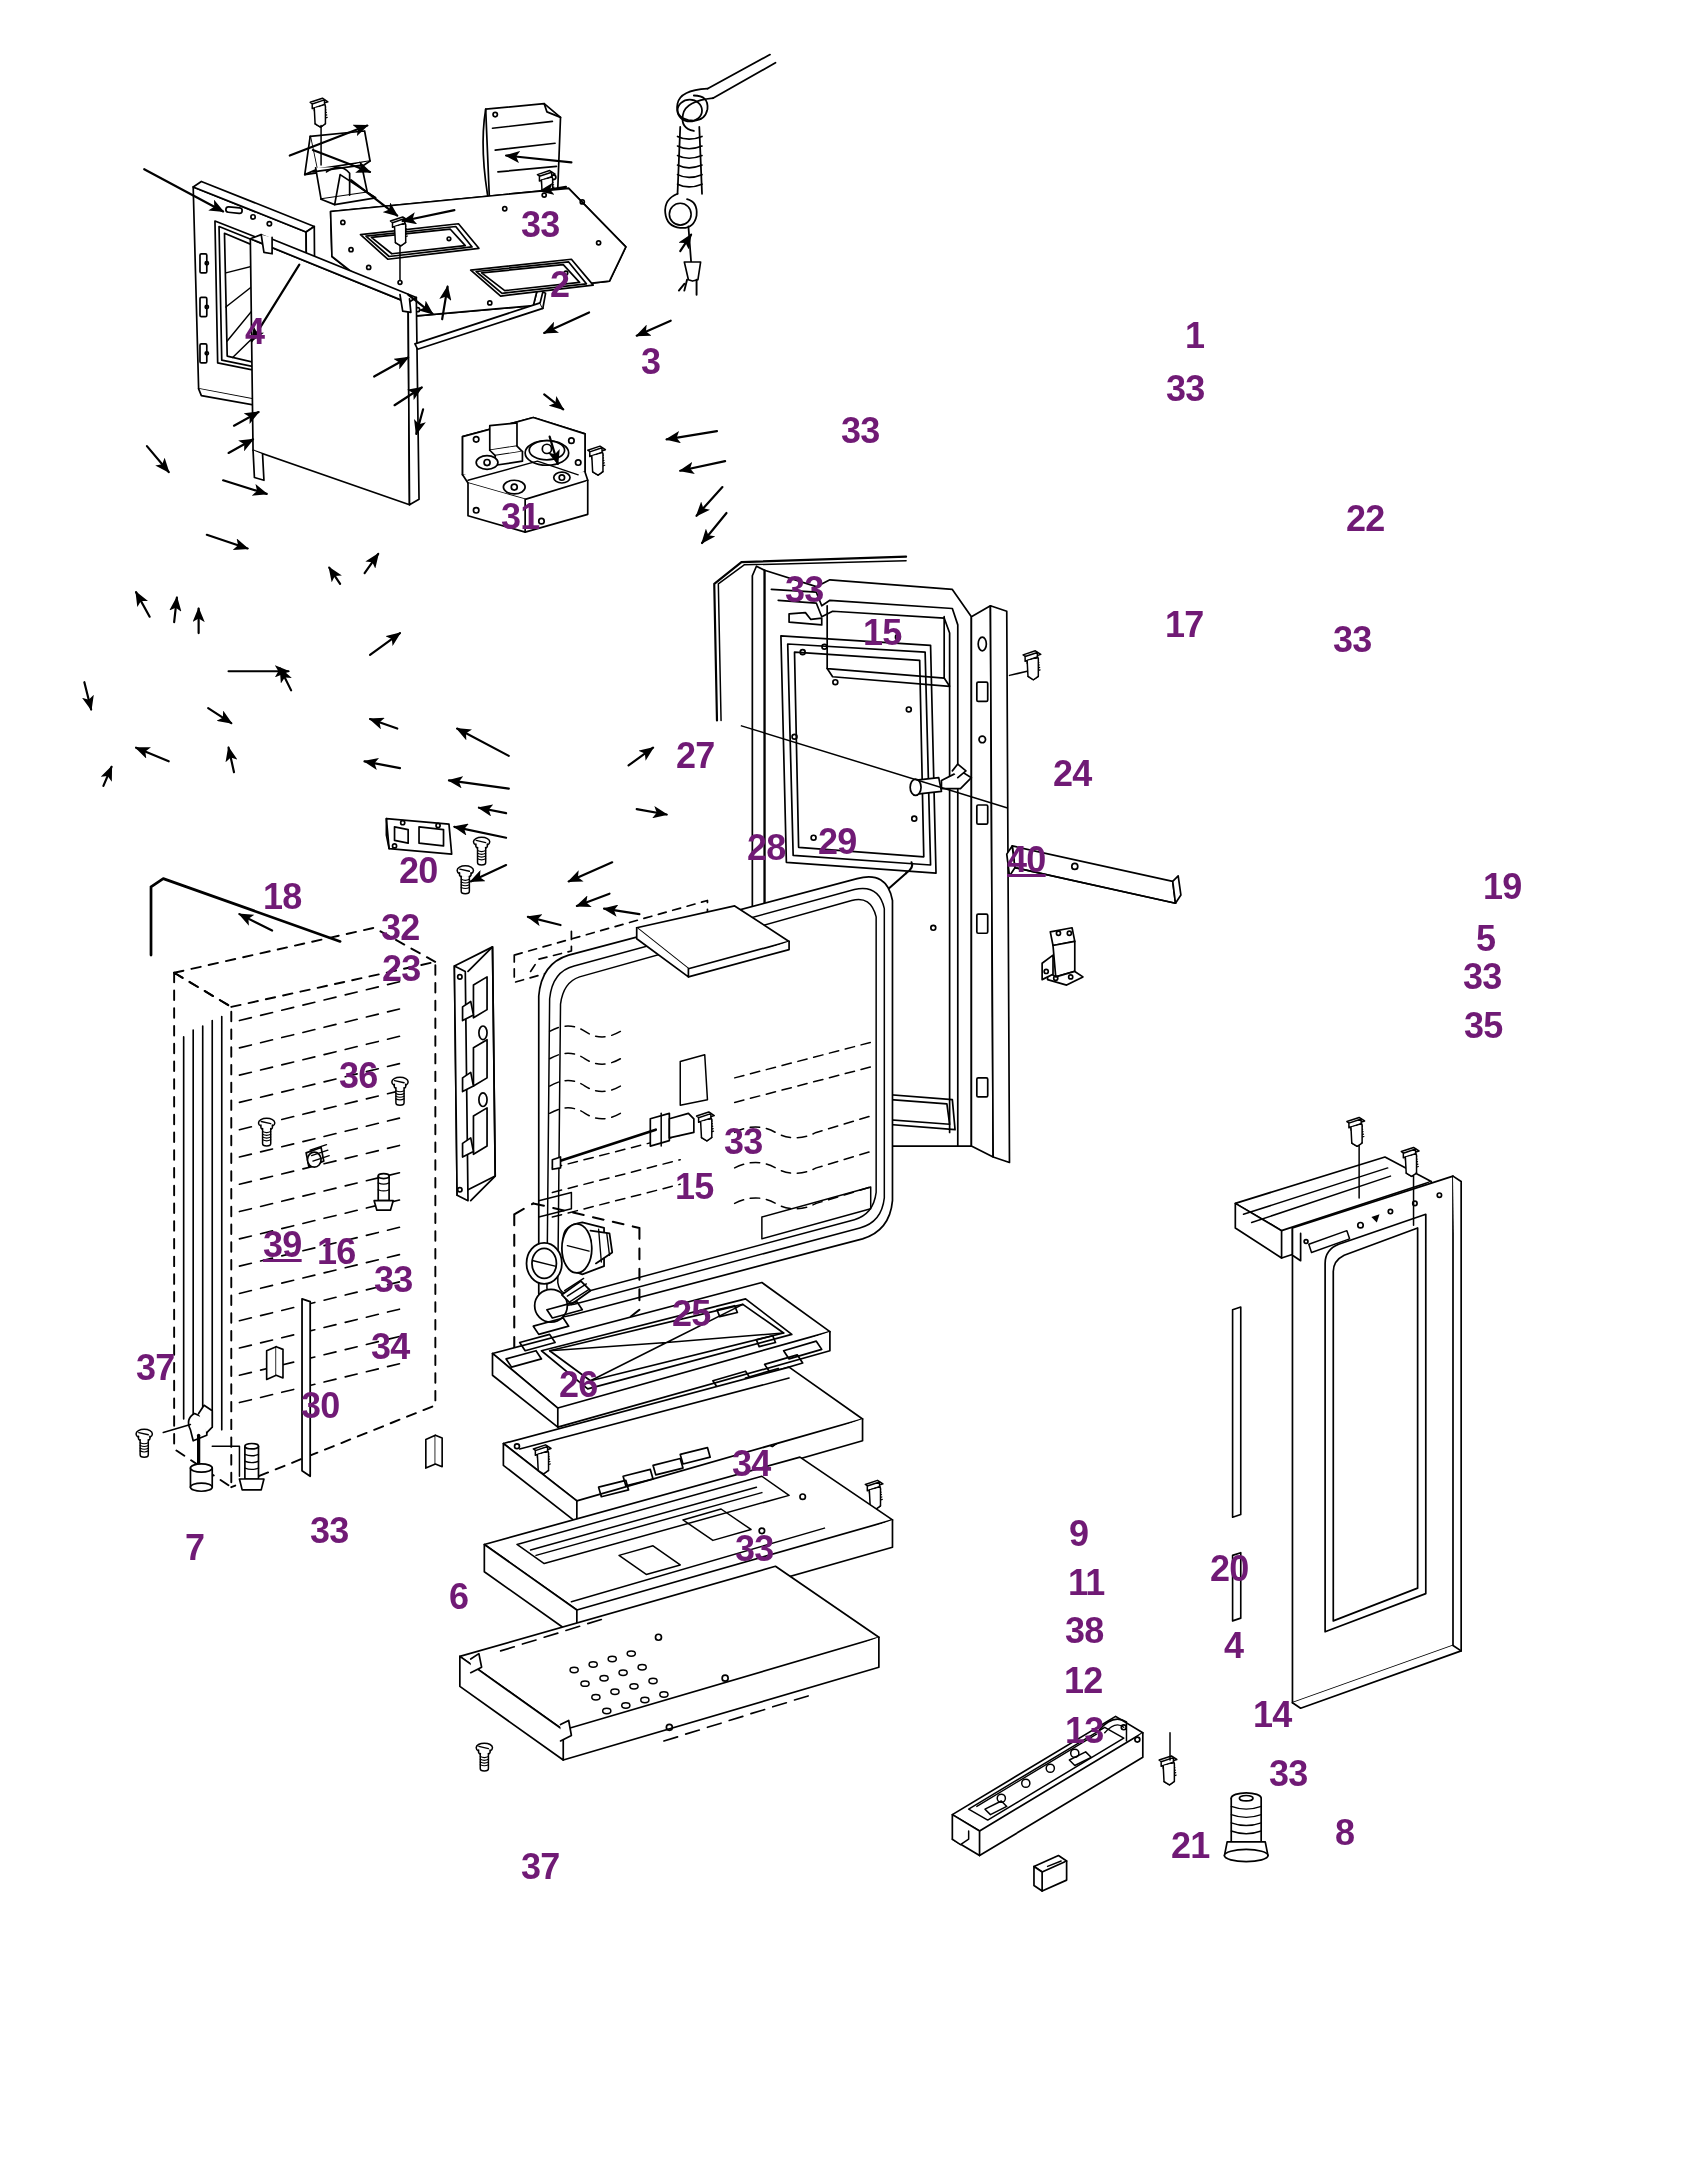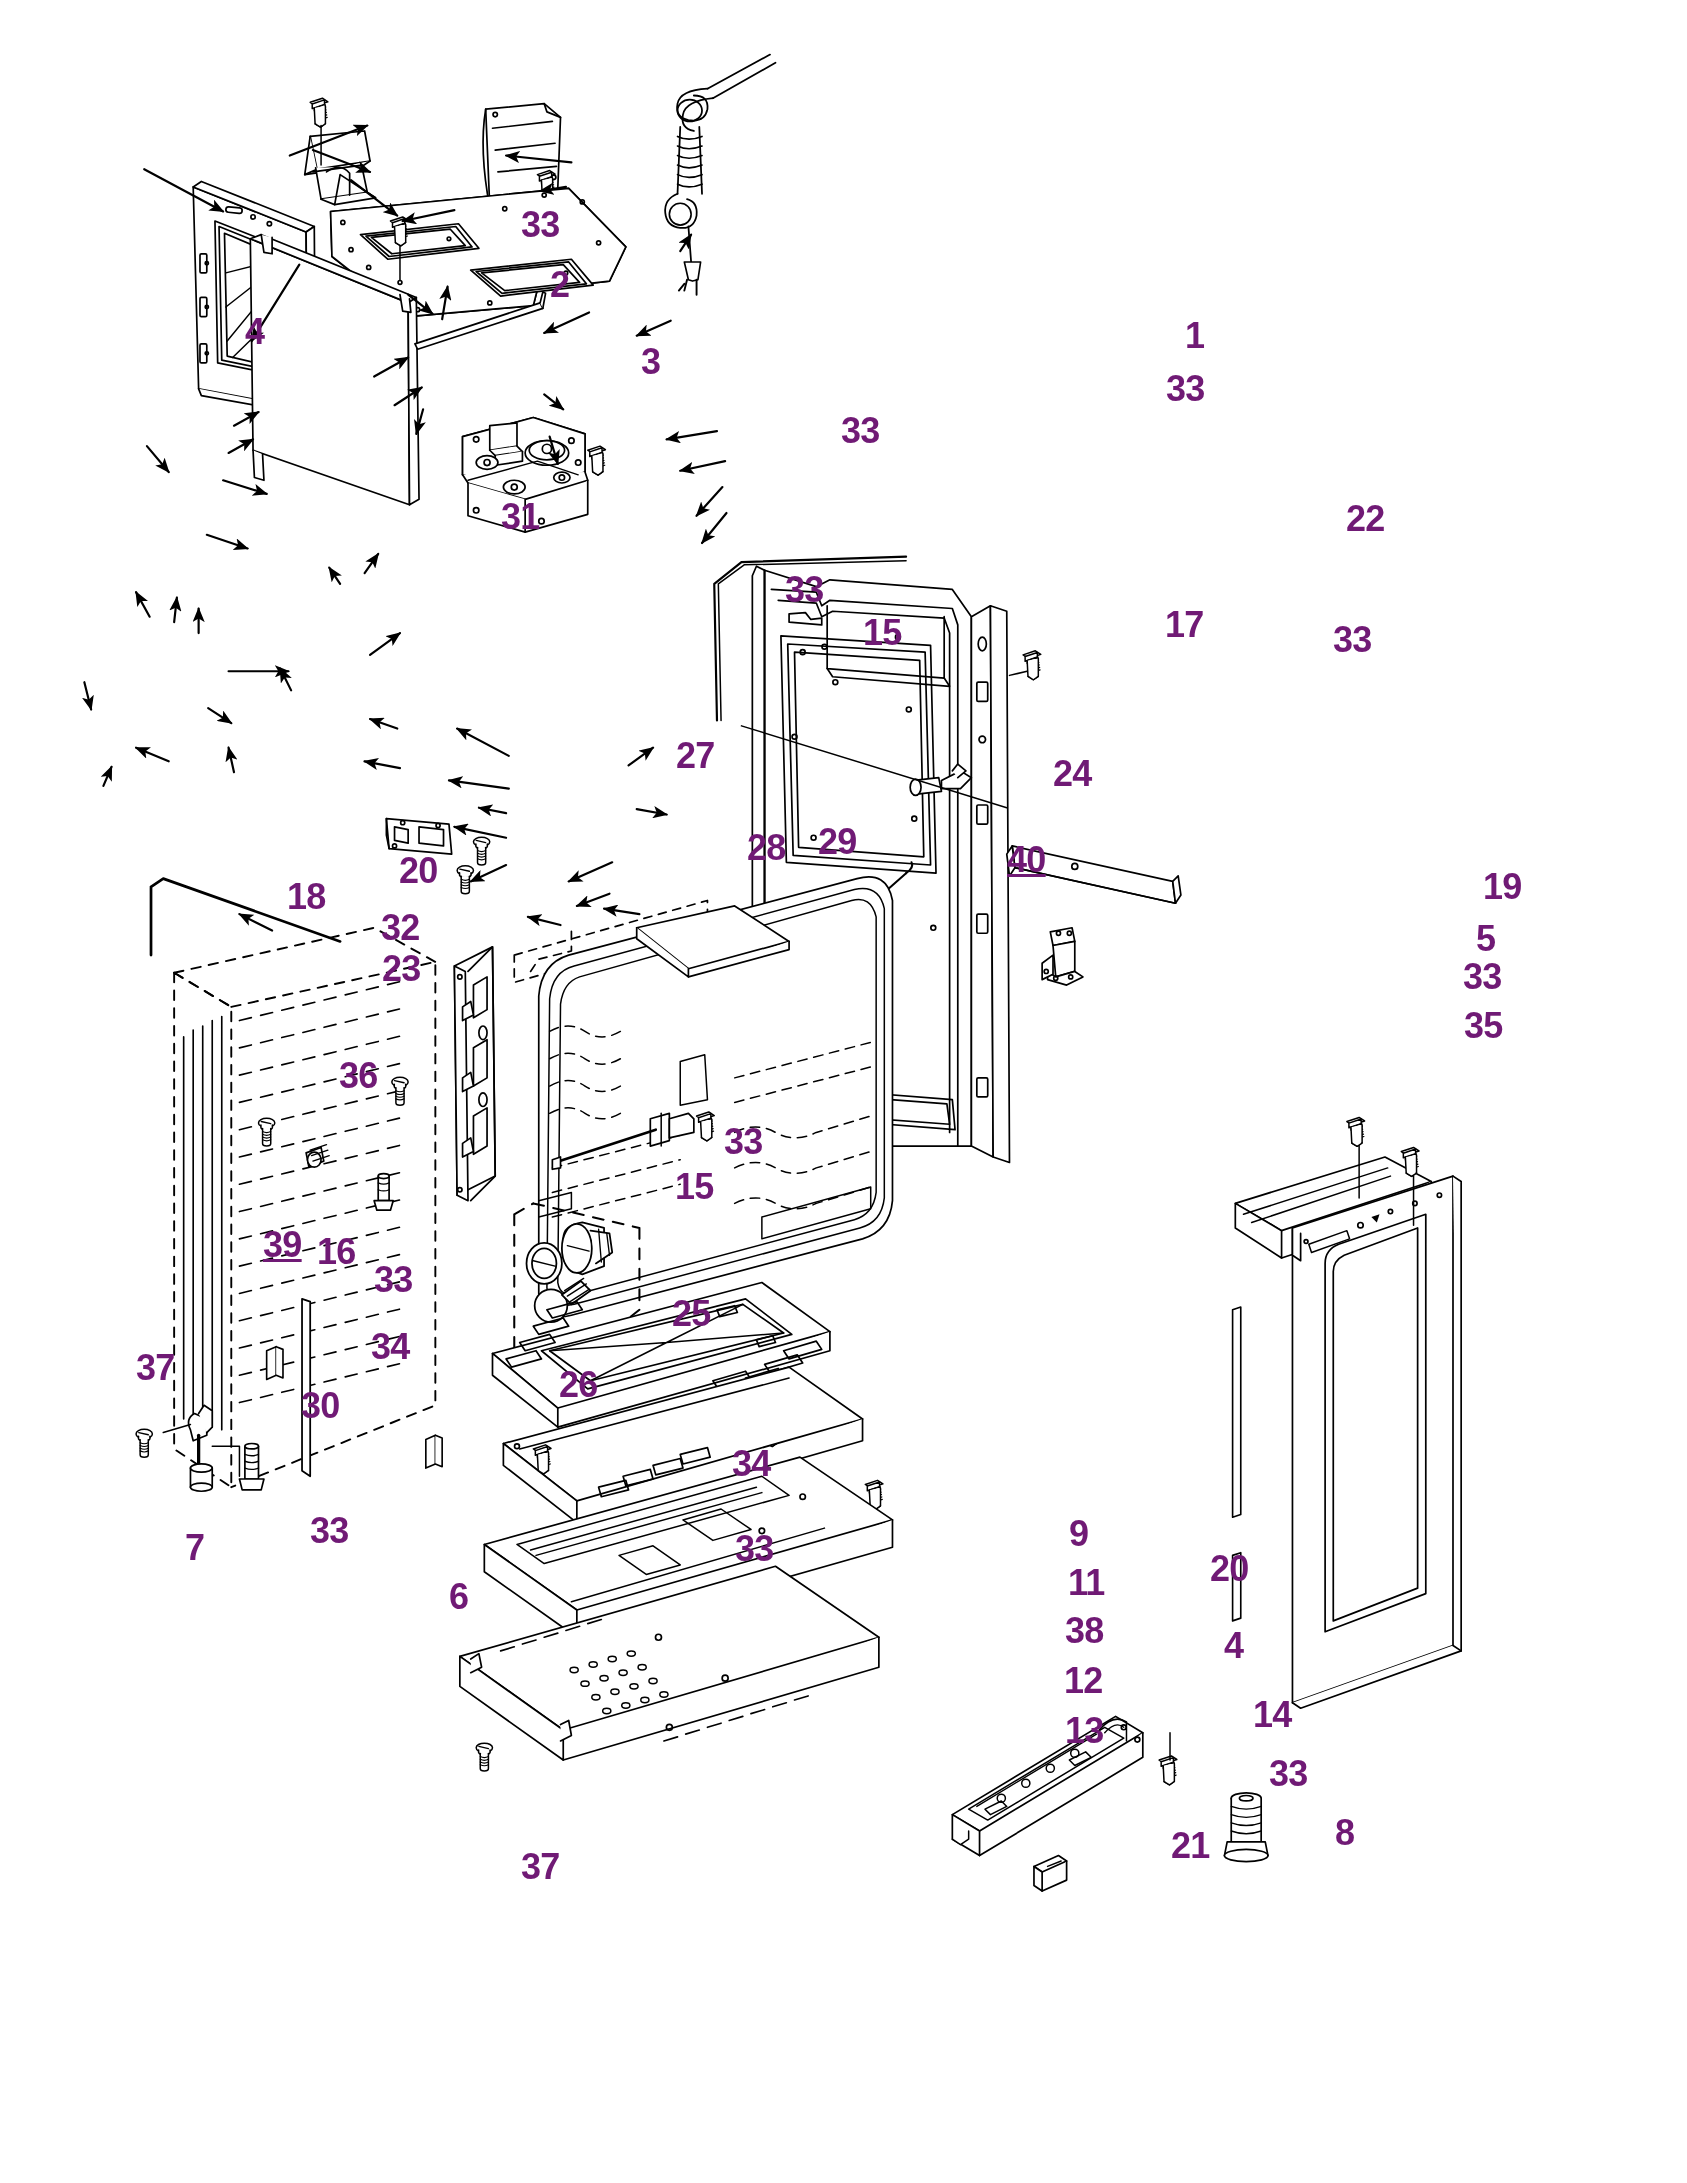--- a/index.html
+++ b/index.html
@@ -665,21 +665,21 @@
     <span class="cal" style="left: 1333px; top: 622px;">33</span>
     <span class="cal" style="left: 676px; top: 738px;">27</span>
     <span class="cal" style="left: 1053px; top: 756px;">24</span>
     <span class="cal" style="left: 747px; top: 830px;">28</span>
     <span class="cal" style="left: 818px; top: 824px;">29</span>
     <span class="cal" style="left: 1007px; top: 842px; text-decoration: underline;">40</span>
     <span class="cal" style="left: 399px; top: 853px;">20</span>
     <span class="cal" style="left: 1463px; top: 869px; margin-left: 20px;">19</span>
     <span class="cal" style="left: 1476px; top: 921px;">5</span>
     <span class="cal" style="left: 381px; top: 910px;">32</span>
-    <span class="cal" style="left: 263px; top: 879px; margin-left: 24px;">18</span>
+    <span class="cal" style="left: 263px; top: 879px;">18</span>
     <span class="cal" style="left: 382px; top: 951px;">23</span>
     <span class="cal" style="left: 1463px; top: 959px;">33</span>
     <span class="cal" style="left: 1464px; top: 1008px;">35</span>
     <span class="cal" style="left: 339px; top: 1058px; text-align: right;">36</span>
     <span class="cal" style="left: 724px; top: 1124px;">33</span>
     <span class="cal" style="left: 675px; top: 1169px;">15</span>
     <span class="cal" style="left: 263px; top: 1227px; text-decoration: underline;">39</span>
     <span class="cal" style="left: 317px; top: 1234px;">16</span>
     <span class="cal" style="left: 374px; top: 1262px;">33</span>
     <span class="cal" style="left: 672px; top: 1296px;">25</span>

